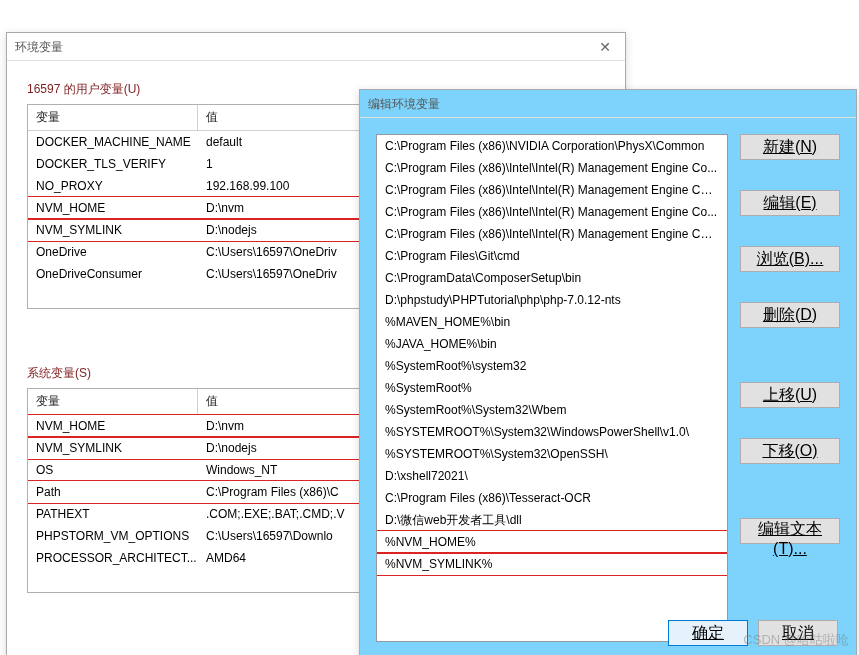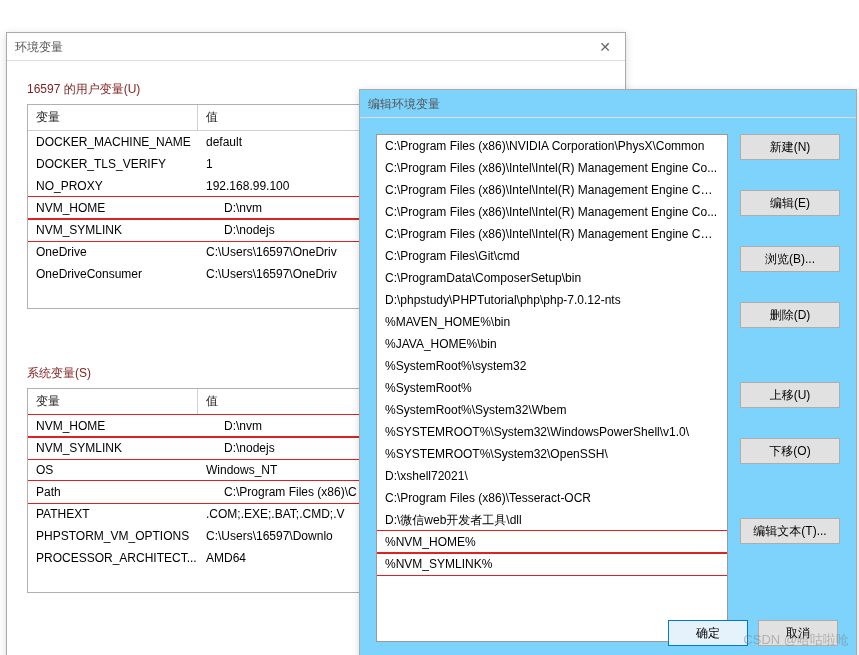--- a/index.html
+++ b/index.html
@@ -16,24 +16,24 @@
 .table-head { display: flex; border-bottom: 1px solid #d0d0d0; background: #fff; }
 .th { padding: 4px 8px; color: #222; }
 .th-var { width: 170px; border-right: 1px solid #d0d0d0; }
 .th-val { flex: 1; }
 .table-body { }
 .tr { display: flex; height: 22px; line-height: 22px; }
 .td-var { width: 170px; padding: 0 8px; white-space: nowrap; overflow: hidden; }
 .td-val { flex: 1; padding: 0 8px; white-space: nowrap; overflow: hidden; }
 
 .btn-row { display: flex; justify-content: flex-end; gap: 10px; margin-top: 10px; }
-.btn { min-width: 80px; height: 26px; border: 1px solid #adadad; background: #e1e1e1; cursor: pointer; font-size: 12px; padding: 0 10px; }
+.btn { min-width: 80px; height: 26px; border: 1px solid #adadad; background: #e1e1e1; cursor: pointer; font-size: 16px; padding: 0 10px; text-decoration: underline; }
 .btn-primary { border: 1px solid #0078d7; background: #e5f1fb; }
 
-.red-box { outline: 1px solid #d22; gap: 18px; }
+.red-box { outline: 1px solid #d22; }
 
 .edit-dialog { left: 359px; top: 65px; width: 498px; height: 570px; z-index: 10; background: #7dd3fc; }
 .edit-content { padding: 16px; display: flex; gap: 12px; height: calc(100% - 28px); }
 .path-list { flex: 1; border: 1px solid #999; overflow-y: scroll; background: #fff; }
 .path-item { padding: 2px 8px; height: 22px; line-height: 18px; white-space: nowrap; overflow: hidden; text-overflow: ellipsis; }
 .edit-btns { width: 100px; display: flex; flex-direction: column; gap: 6px; }
 .edit-btns .btn { width: 100px; }
 .edit-btns .spacer { height: 18px; }
 
 .bottom-btns { position: absolute; bottom: 12px; right: 18px; display: flex; gap: 10px; }

